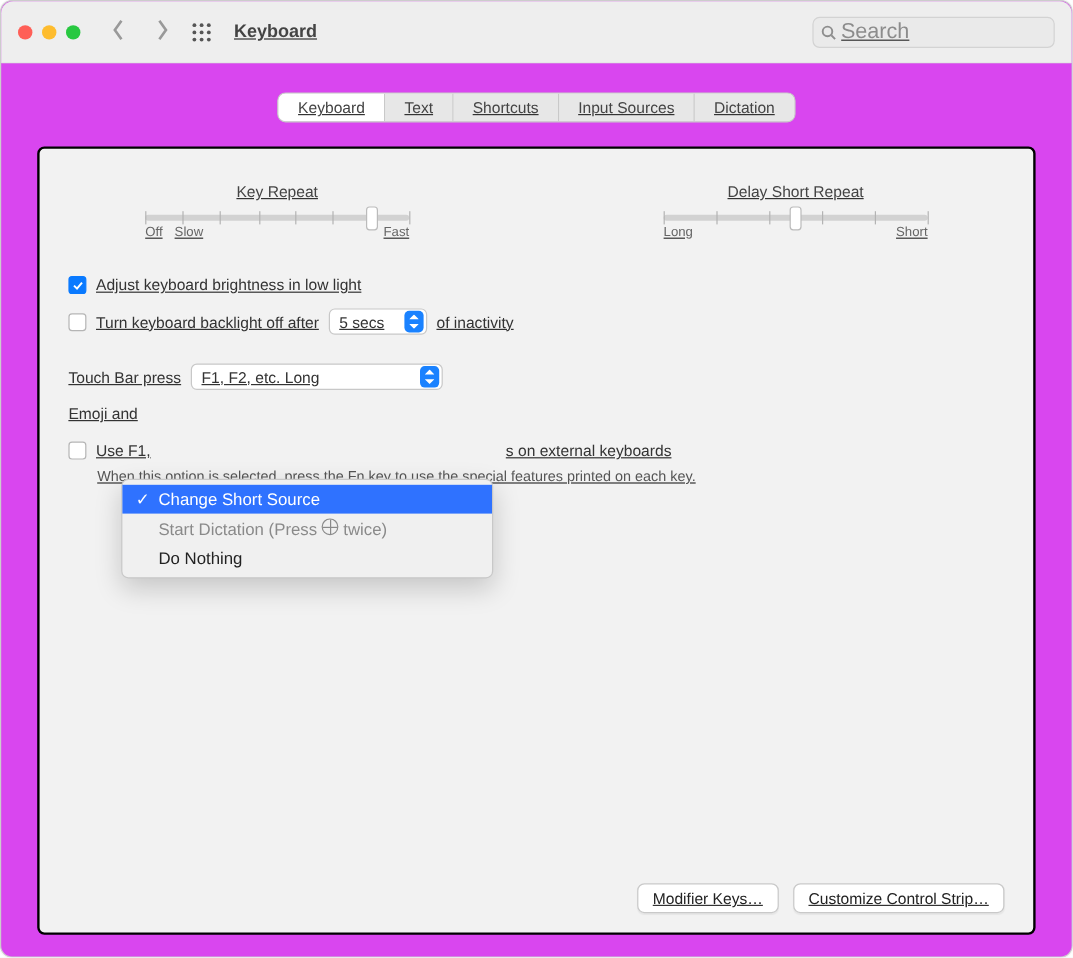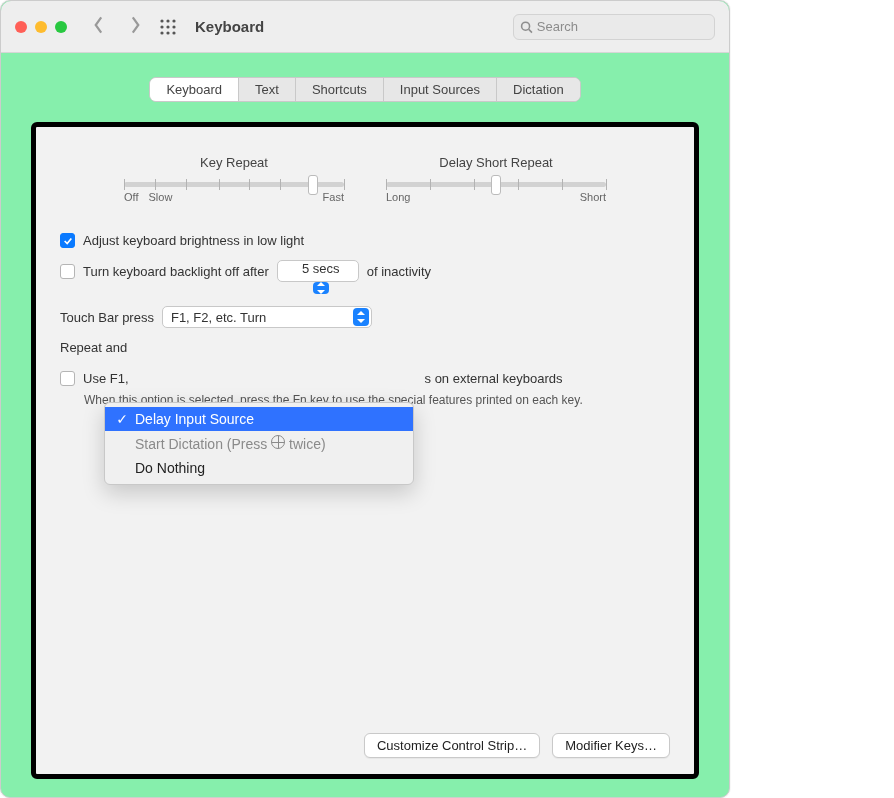--- a/index.html
+++ b/index.html
@@ -6,28 +6,29 @@
   body {
     font-family: -apple-system, "Helvetica Neue", Helvetica, Arial, sans-serif;
     font-size: 13px;
     color: #333;
     background: #fff;
     width: 894px;
     height: 798px;
     overflow: hidden;
   }
   .window {
-    width: 730px;
+    width: 894px;
     height: 798px;
     border: 1px solid #ccc;
     border-radius: 10px;
-    background: #86efac;
+    background: #d946ef;
     display: flex;
     flex-direction: column;
     box-shadow: 0 0 0 1px rgba(0,0,0,0.03);
+    text-decoration: underline;
   }
   .titlebar {
     height: 52px;
     display: flex;
     align-items: center;
     padding: 0 14px;
     border-bottom: 1px solid #d6d6d6;
     background: #eeeeee;
     border-radius: 10px 10px 0 0;
   }
@@ -47,21 +48,21 @@
     width: 202px; height: 26px;
     border: 1px solid #d3d3d3;
     border-radius: 6px;
     background: #fff0;
     padding: 0 6px;
     background: #eaeaea;
   }
   .search-wrap svg { width: 14px; height: 14px; color: #8e8e8e; margin-right: 4px; }
   .search-wrap input {
     border: none; outline: none; background: transparent;
-    font-size: 13px; color: #333; width: 100%;
+    font-size: 18px; color: #333; width: 100%;
   }
   .search-wrap input::placeholder { color: #8c8c8c; }
 
   .body {
     flex: 1;
     padding: 24px 30px 18px 30px;
     display: flex;
     flex-direction: column;
     position: relative;
   }
@@ -87,21 +88,21 @@
     background: #e7e7e7;
   }
   .tab:last-child { border-right: none; }
   .tab.selected {
     background: #fff;
     font-weight: 500;
   }
 
   .panel {
     flex: 1;
-    border: 5px solid #000000;
+    border: 2px solid #000000;
     border-radius: 6px;
     background: #f2f2f2;
     padding: 20px 24px 16px 24px;
     position: relative;
     display: flex;
     flex-direction: column;
   }
 
   .sliders-row {
     display: flex;
@@ -154,21 +155,21 @@
   }
   .popup .arrows {
     width: 16px; height: 18px;
     background: #1a82ff;
     border-radius: 4px;
     display: inline-flex; align-items: center; justify-content: center;
     color: #fff;
   }
   .popup .arrows svg { width: 8px; height: 12px; }
   .popup.wide { min-width: 210px; justify-content: space-between; }
-  .popup.small { min-width: 82px; justify-content: space-between; flex-direction: column; }
+  .popup.small { min-width: 82px; justify-content: space-between; }
 
   .dropdown-menu {
     position: absolute;
     left: 68px;
     top: 275px;
     width: 310px;
     background: #f0f0f0;
     border: 1px solid #c8c8c8;
     border-radius: 6px;
     box-shadow: 0 8px 22px rgba(0,0,0,0.18);
@@ -355,60 +356,60 @@
                 <path d="M4 0 L8 4 L0 4 Z M4 12 L0 8 L8 8 Z"></path>
               </svg>
             </span>
         </span>
         <span>of inactivity</span>
       </div>
 
       <div class="row" style="margin-top:18px;">
         <span>Touch Bar press</span>
         <span class="popup wide">
-          <span>F1, F2, etc. Turn</span>
+          <span>F1, F2, etc. Long</span>
           <span class="arrows">
               <svg viewBox="0 0 8 12" fill="currentColor">
                 <path d="M4 0 L8 4 L0 4 Z M4 12 L0 8 L8 8 Z"></path>
               </svg>
             </span>
         </span>
       </div>
 
 
       <div class="row">
-        <span>Repeat and</span>
+        <span>Emoji and</span>
       </div>
 
       <div class="row" style="margin-top:10px;">
         <span class="checkbox"></span>
         <span>Use F1,</span>
         <span style="visibility:hidden; width:280px;"></span>
         <span>s on external keyboards</span>
       </div>
       <div class="row-indent">When this option is selected, press the Fn key to use the special features printed on each key.</div>
 
       <div class="dropdown-menu">
         <div class="menu-item selected">
           <span class="checkcol">✓</span>
-          <span>Delay Input Source</span>
+          <span>Change Short Source</span>
         </div>
         <div class="menu-item disabled">
           <span class="checkcol"></span>
           <span>
             <span>Start Dictation (Press </span><span class="globe"></span><span> twice)</span>
           </span>
         </div>
         <div class="menu-item">
           <span class="checkcol"></span>
           <span>Do Nothing</span>
         </div>
       </div>
 
       <div class="panel-buttons">
+        <button class="push-button">Modifier Keys…</button>
         <button class="push-button">Customize Control Strip…</button>
-        <button class="push-button">Modifier Keys…</button>
       </div>
     </div>
 
 
   </div>
 </div>
 
 </body></html>

